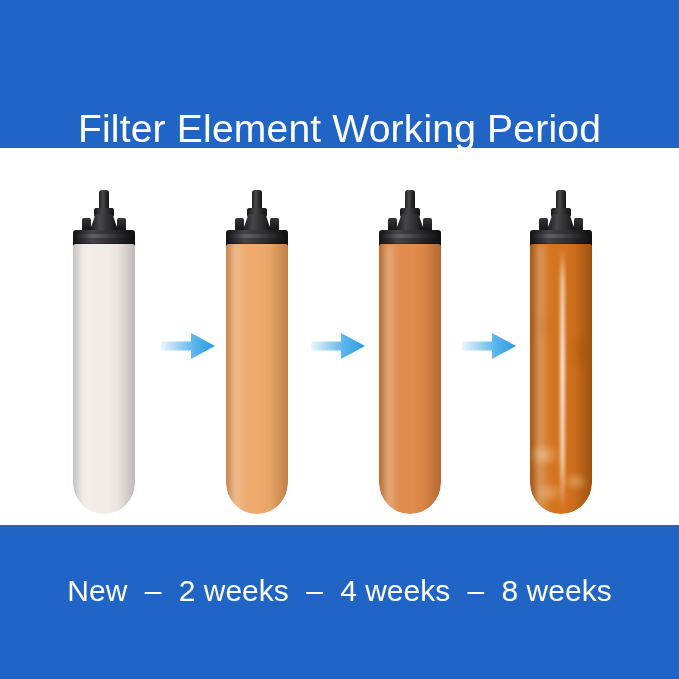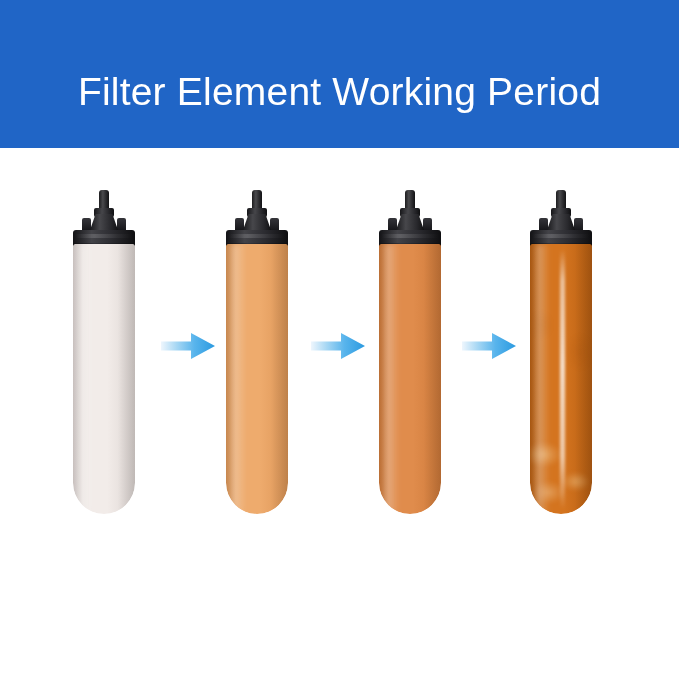--- a/index.html
+++ b/index.html
@@ -224,21 +224,21 @@
   #arrow-0 { left: 161px; }
   #arrow-1 { left: 311px; }
   #arrow-2 { left: 462px; }
   .arrow svg { display: block; width: 100%; height: 100%; }
 </style>
 </head>
 <body>
 
 <div id="page">
 
-  <div class="band" id="header-band" style="background: rgb(32, 101, 198);">
+  <div class="band" id="header-band" style="background: rgb(32, 101, 198); align-items: flex-end;">
     <div id="page-title" style="color: rgb(255, 255, 255);">Filter Element Working Period</div>
   </div>
 
   <div id="filters-stage" style="background: rgb(255, 255, 255);">
 
     <div class="filter" id="filter-0">
       <div class="cap">
         <div class="cap-stem" style="color: rgb(26, 26, 29);"></div>
         <div class="cap-collar" style="color: rgb(26, 26, 29);"></div>
         <div class="cap-tab-l" style="color: rgb(26, 26, 29);"></div>
@@ -350,14 +350,25 @@
             <stop offset="62%" stop-color="#58b4ec"></stop>
             <stop offset="100%" stop-color="#2b9ae0"></stop>
           </linearGradient>
         </defs>
         <path d="M0 9.5 H30 V1 L54 14 L30 27 V18.5 H0 Z" fill="url(#ag2)"></path>
       </svg>
     </div>
 
   </div>
 
+  <div class="band" id="footer-band" style="background: rgb(32, 101, 198);">
+    <div id="timeline-caption" style="color: rgb(255, 255, 255);">
+      <span>New</span>
+      <span class="sep">–</span>
+      <span>2 weeks</span>
+      <span class="sep">–</span>
+      <span>4 weeks</span>
+      <span class="sep">–</span>
+      <span>8 weeks</span>
+    </div>
+  </div>
 
 </div>
 
 </body></html>

